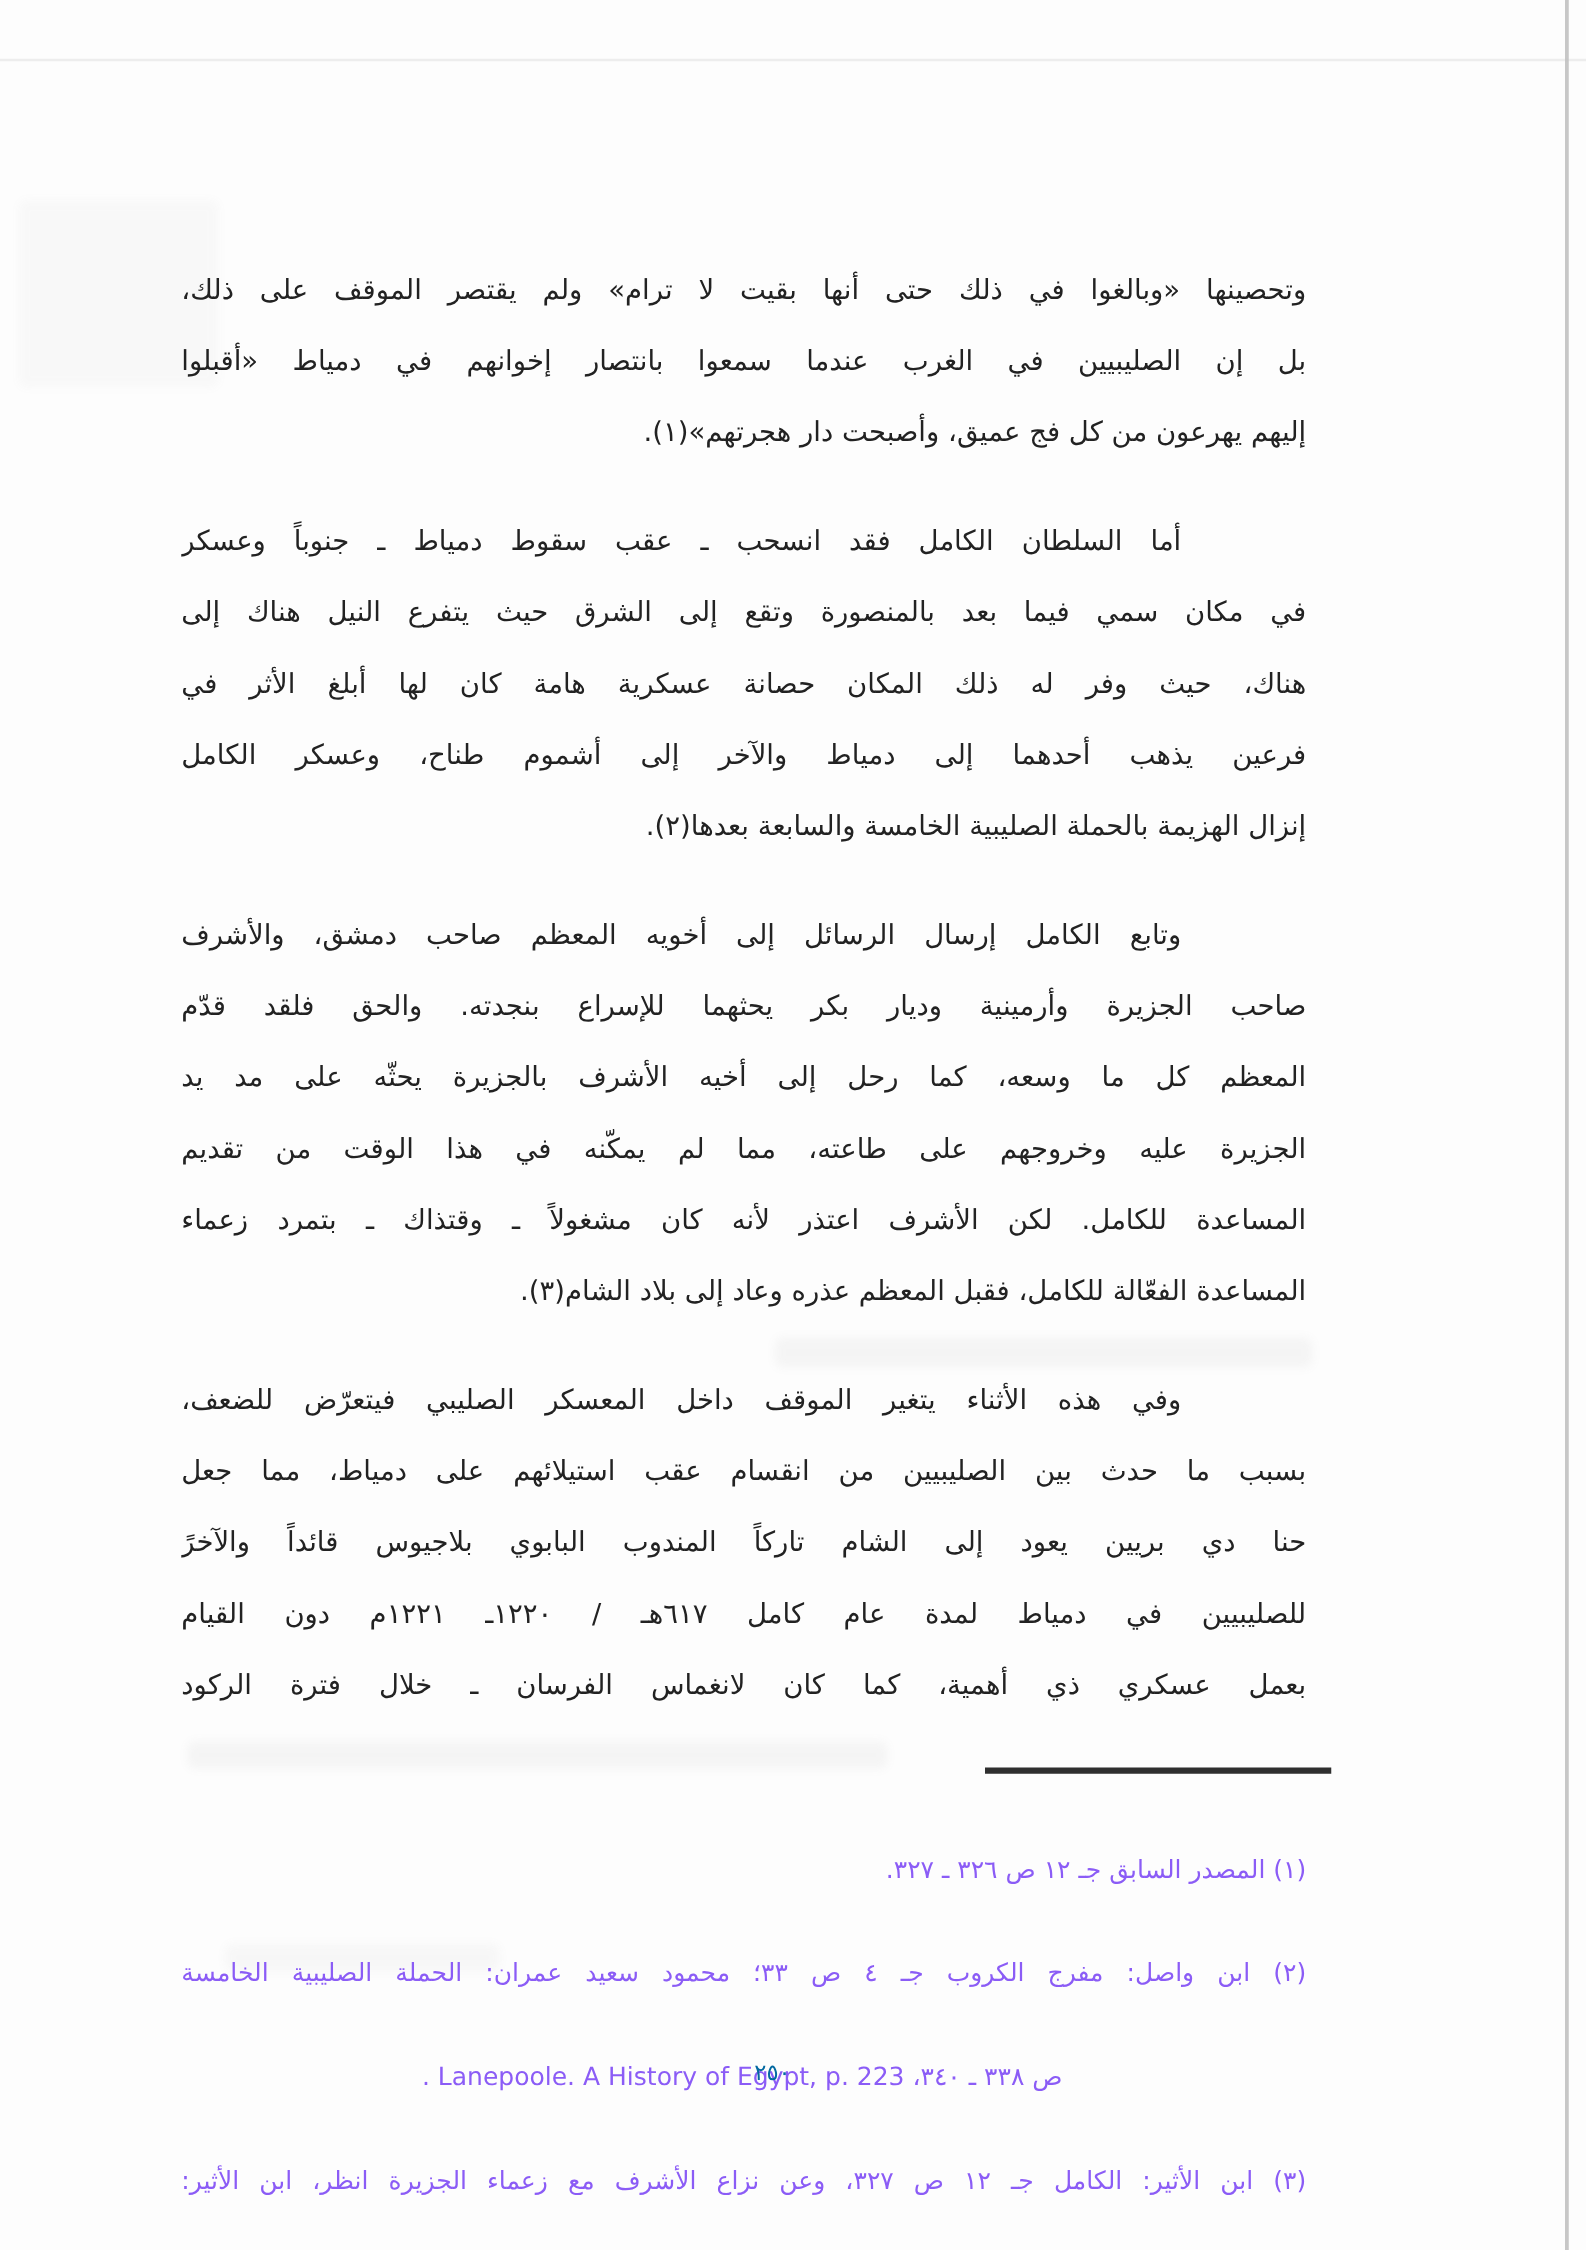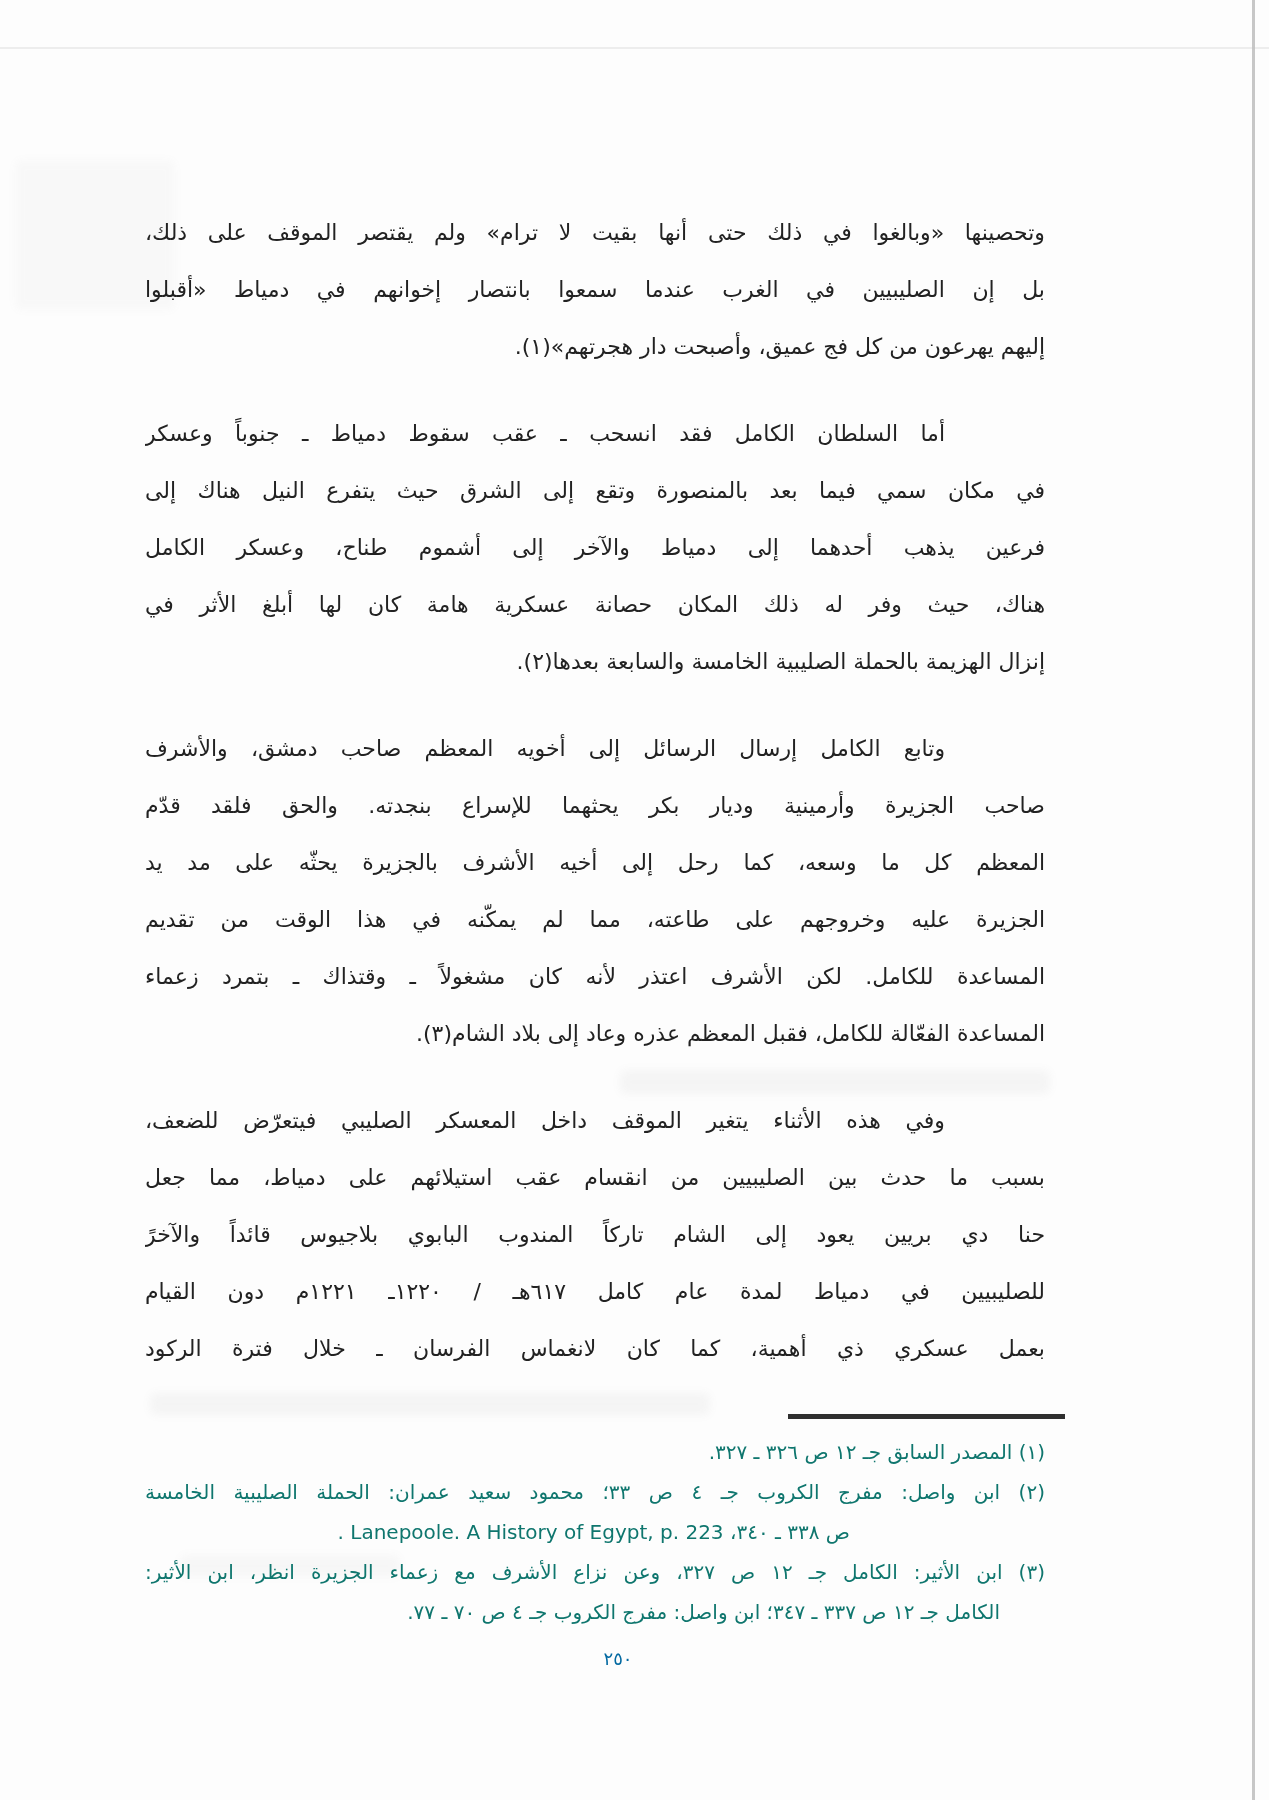--- a/index.html
+++ b/index.html
@@ -83,21 +83,22 @@
   .fn {
     direction: rtl;
     box-sizing: border-box;
     height: 40px;
     line-height: 40px;
     font-size: 20px;
     text-align: justify;
     text-align-last: justify;
     text-justify: inter-word;
     overflow: hidden;
-    color: #0f766e;
+    color: #8b5cf6;
+    margin-top: 43px;
   }
   .fn.end { text-align-last: right; }
   .fn.hang { padding-right: 45px; }
   .fn.lanepoole {
     padding-right: 195px;
     text-align: left;
     text-align-last: right;
   }
 
   
@@ -124,22 +125,22 @@
   <div class="smudge s3"></div>
   <div class="smudge s4"></div>
 
   <div class="body-text">
 
   <div class="line">وتحصينها «وبالغوا في ذلك حتى أنها بقيت لا ترام» ولم يقتصر الموقف على ذلك،</div>
       <div class="line">بل إن الصليبيين في الغرب عندما سمعوا بانتصار إخوانهم في دمياط «أقبلوا</div>
       <div class="line end">إليهم يهرعون من كل فج عميق، وأصبحت دار هجرتهم»(١).</div>
       <div class="line ind gap">أما السلطان الكامل فقد انسحب ـ عقب سقوط دمياط ـ جنوباً وعسكر</div>
       <div class="line">في مكان سمي فيما بعد بالمنصورة وتقع إلى الشرق حيث يتفرع النيل هناك إلى</div>
+      <div class="line">هناك، حيث وفر له ذلك المكان حصانة عسكرية هامة كان لها أبلغ الأثر في</div>
       <div class="line">فرعين يذهب أحدهما إلى دمياط والآخر إلى أشموم طناح، وعسكر الكامل</div>
-      <div class="line">هناك، حيث وفر له ذلك المكان حصانة عسكرية هامة كان لها أبلغ الأثر في</div>
       <div class="line end">إنزال الهزيمة بالحملة الصليبية الخامسة والسابعة بعدها(٢).</div>
       <div class="line ind gap">وتابع الكامل إرسال الرسائل إلى أخويه المعظم صاحب دمشق، والأشرف</div>
       <div class="line">صاحب الجزيرة وأرمينية وديار بكر يحثهما للإسراع بنجدته. والحق فلقد قدّم</div>
       <div class="line">المعظم كل ما وسعه، كما رحل إلى أخيه الأشرف بالجزيرة يحثّه على مد يد</div>
       <div class="line">الجزيرة عليه وخروجهم على طاعته، مما لم يمكّنه في هذا الوقت من تقديم</div>
       <div class="line">المساعدة للكامل. لكن الأشرف اعتذر لأنه كان مشغولاً ـ وقتذاك ـ بتمرد زعماء</div>
       <div class="line end">المساعدة الفعّالة للكامل، فقبل المعظم عذره وعاد إلى بلاد الشام(٣).</div>
       <div class="line ind gap">وفي هذه الأثناء يتغير الموقف داخل المعسكر الصليبي فيتعرّض للضعف،</div>
       <div class="line">بسبب ما حدث بين الصليبيين من انقسام عقب استيلائهم على دمياط، مما جعل</div>
       <div class="line">حنا دي بريين يعود إلى الشام تاركاً المندوب البابوي بلاجيوس قائداً والآخرً</div>

